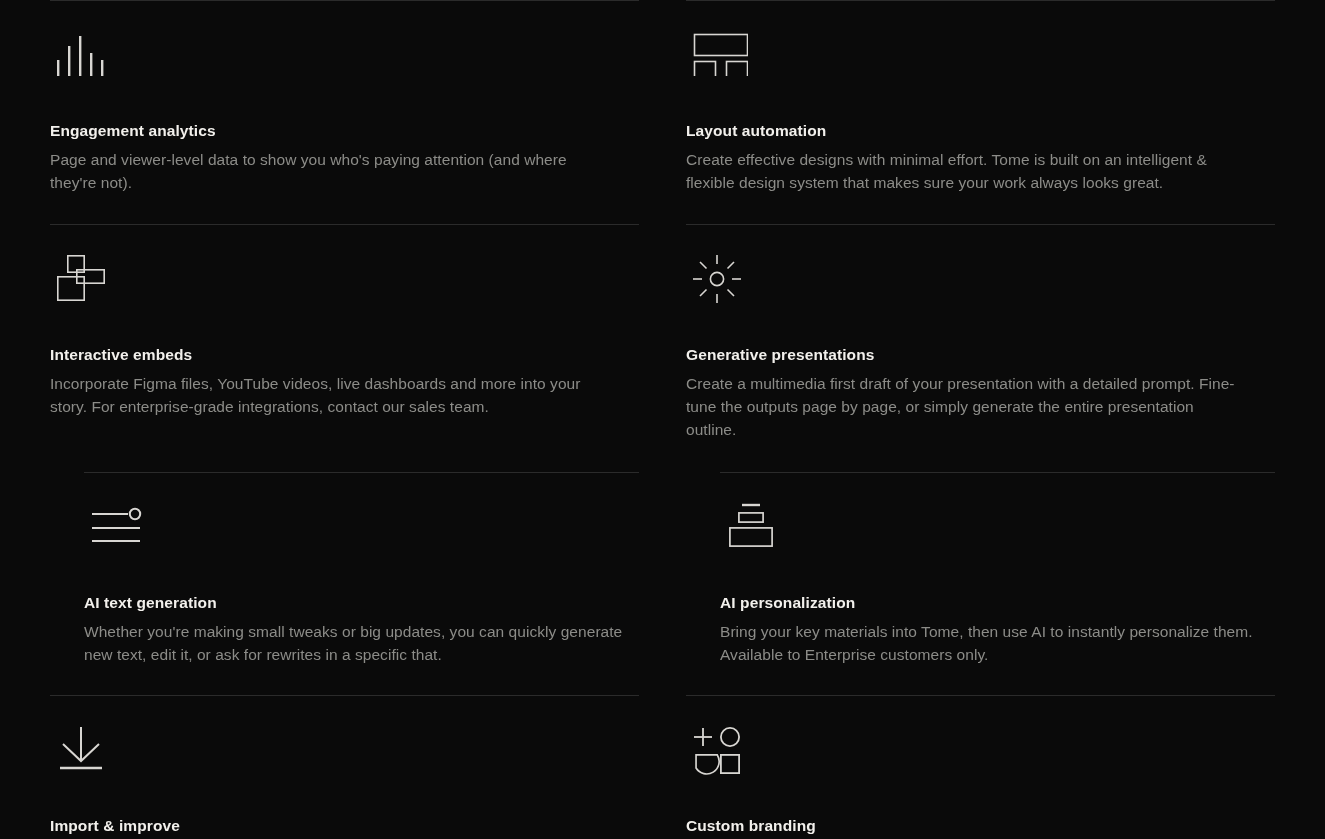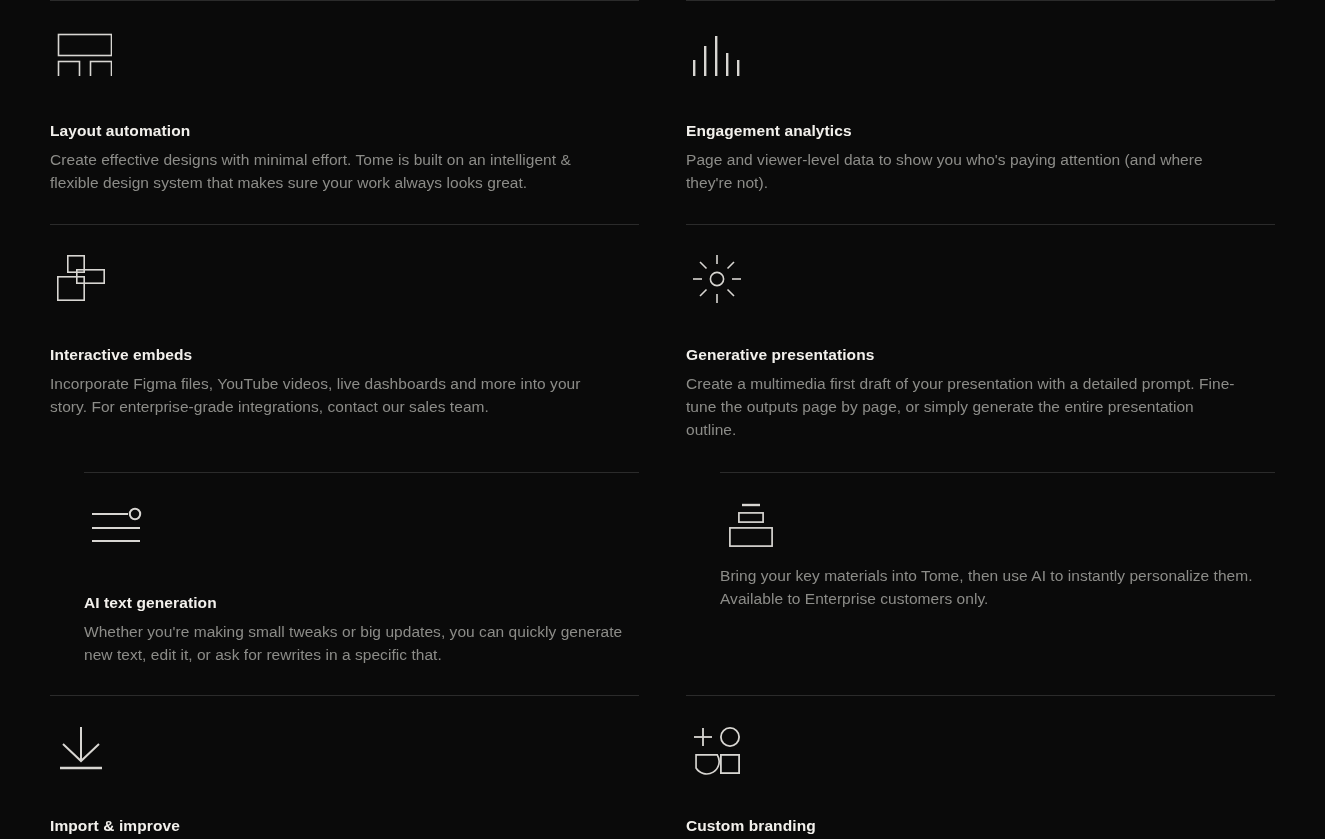--- a/index.html
+++ b/index.html
@@ -69,44 +69,44 @@
     max-width: 560px;
   }
 
   .col-right .feature-desc { max-width: 545px; }
 </style>
 </head>
 <body>
 
 <main id="features-grid">
 
-  <section class="feature-card row-1 col-left">
-    <div class="feature-icon">
-      <svg width="62" height="48" viewBox="0 0 62 48" fill="none">
-        <rect x="8.5" y="6.5" width="53" height="21" stroke="#d8d6d2" stroke-width="1.6"></rect>
-        <rect x="8.5" y="33.5" width="21" height="21" stroke="#d8d6d2" stroke-width="1.6"></rect>
-        <rect x="40.5" y="33.5" width="21" height="21" stroke="#d8d6d2" stroke-width="1.6"></rect>
-      </svg>
-    </div>
-    <h3 class="feature-title">Layout automation</h3>
-    <p class="feature-desc">Create effective designs with minimal effort. Tome is built on an intelligent &amp; flexible design system that makes sure your work always looks great.</p>
-  </section>
-
   <section class="feature-card row-1 col-right">
     <div class="feature-icon">
       <svg width="62" height="48" viewBox="0 0 62 48" fill="none">
         <rect x="7" y="32" width="2.4" height="18" fill="#d8d6d2"></rect>
         <rect x="18" y="18" width="2.4" height="32" fill="#d8d6d2"></rect>
         <rect x="29" y="8" width="2.4" height="42" fill="#d8d6d2"></rect>
         <rect x="40" y="25" width="2.4" height="25" fill="#d8d6d2"></rect>
         <rect x="51" y="32" width="2.4" height="18" fill="#d8d6d2"></rect>
       </svg>
     </div>
     <h3 class="feature-title">Engagement analytics</h3>
     <p class="feature-desc">Page and viewer-level data to show you who's paying attention (and where they're not).</p>
+  </section>
+
+  <section class="feature-card row-1 col-left">
+    <div class="feature-icon">
+      <svg width="62" height="48" viewBox="0 0 62 48" fill="none">
+        <rect x="8.5" y="6.5" width="53" height="21" stroke="#d8d6d2" stroke-width="1.6"></rect>
+        <rect x="8.5" y="33.5" width="21" height="21" stroke="#d8d6d2" stroke-width="1.6"></rect>
+        <rect x="40.5" y="33.5" width="21" height="21" stroke="#d8d6d2" stroke-width="1.6"></rect>
+      </svg>
+    </div>
+    <h3 class="feature-title">Layout automation</h3>
+    <p class="feature-desc">Create effective designs with minimal effort. Tome is built on an intelligent &amp; flexible design system that makes sure your work always looks great.</p>
   </section>
 
   <section class="feature-card row-2 col-right">
     <div class="feature-icon">
       <svg width="62" height="52" viewBox="0 0 62 52" fill="none" stroke="#d8d6d2" stroke-width="1.6">
         <rect x="17.8" y="3.8" width="16.4" height="16.4"></rect>
         <rect x="26.8" y="17.8" width="27.4" height="13.4"></rect>
         <rect x="7.8" y="24.8" width="26.4" height="23.4"></rect>
       </svg>
     </div>
@@ -146,20 +146,21 @@
   </section>
 
   <section class="feature-card row-3 col-right">
     <div class="feature-icon">
       <svg width="62" height="48" viewBox="0 0 62 48" fill="none" stroke="#d8d6d2" stroke-width="1.7">
         <line x1="22" y1="5" x2="40" y2="5" stroke-width="2.4"></line>
         <rect x="18.9" y="12.9" width="24.2" height="9.2"></rect>
         <rect x="9.9" y="27.9" width="42.2" height="18.2"></rect>
       </svg>
     </div>
+    <h3 class="feature-title">AI personalization</h3>
     <p class="feature-desc">Bring your key materials into Tome, then use AI to instantly personalize them. Available to Enterprise customers only.</p>
   </section>
 
   <section class="feature-card row-4 col-left">
     <div class="feature-icon">
       <svg width="62" height="52" viewBox="0 0 62 52" fill="none" stroke="#d8d6d2" stroke-width="2">
         <line x1="31" y1="4" x2="31" y2="37"></line>
         <path d="M13 21 L31 38 L49 21"></path>
         <line x1="10" y1="45" x2="52" y2="45" stroke-width="2.6"></line>
       </svg>

